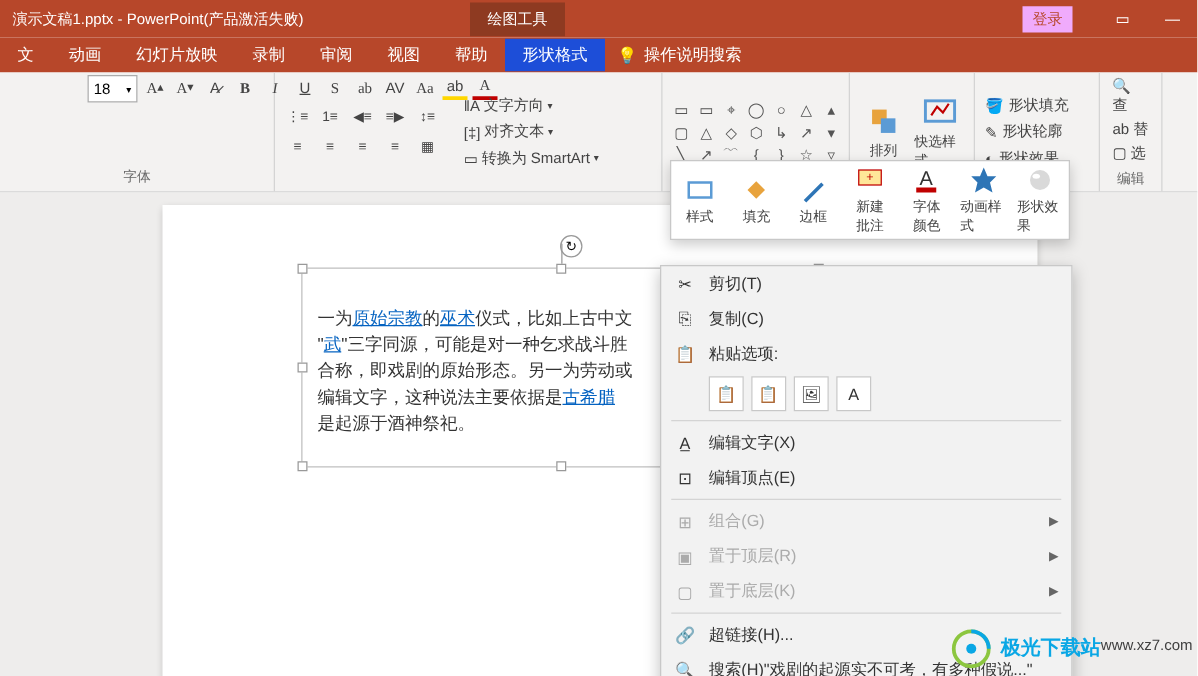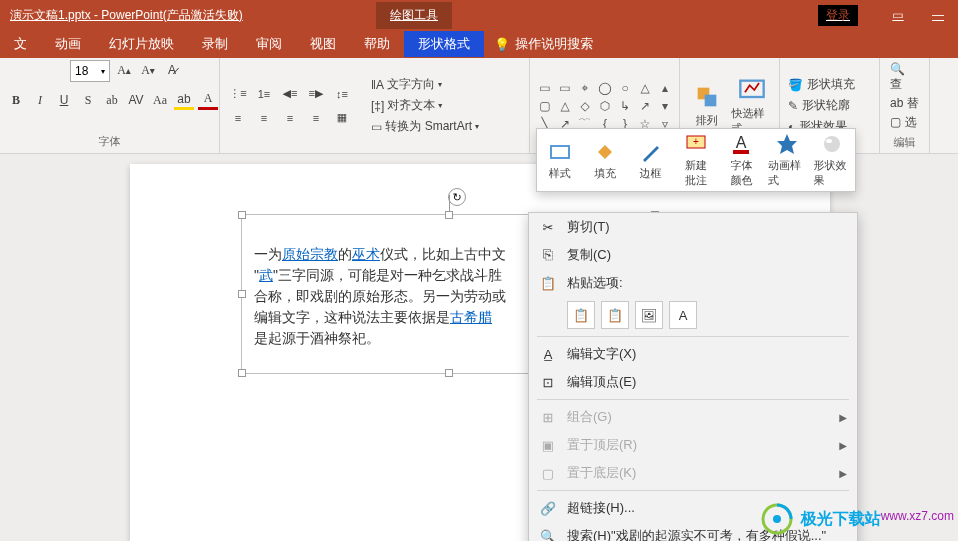--- a/index.html
+++ b/index.html
@@ -1,23 +1,23 @@
 <!DOCTYPE html>
 <html><head>
 <meta charset="utf-8">
 <style>
 * { margin: 0; padding: 0; box-sizing: border-box; font-family: "Microsoft YaHei", sans-serif; }
 body { width: 958px; height: 541px; background: #fff; overflow: hidden; position: relative; }
 
-.titlebar { height: 30px; background: #B7472A; display: flex; align-items: center; color: #fff; font-size: 12px; text-decoration: underline; }
+.titlebar { height: 30px; background: #B7472A; display: flex; align-items: center; color: #fff; font-size: 12px; }
 .title-text { padding-left: 10px; flex: 1; }
 .tab-context { background: #8E3A21; padding: 5px 14px; font-size: 12px; }
 .win-buttons { display: flex; gap: 0; align-items: center; }
 .win-btn { width: 40px; height: 30px; display: flex; align-items: center; justify-content: center; font-size: 12px; }
-.login-btn { background: #000000; color: #B7472A; padding: 2px 8px; margin-right: 20px; font-size: 12px; }
+.login-btn { background: #f0abfc; color: #B7472A; padding: 2px 8px; margin-right: 20px; font-size: 12px; }
 
 .ribbon-tabs { height: 28px; background: #B7472A; display: flex; align-items: center; color: #fff; font-size: 13px; }
 .ribbon-tab { padding: 4px 14px; cursor: pointer; }
 .ribbon-tab.active { background: #1d4ed8; }
 .tell-me { margin-left: 10px; display: flex; align-items: center; gap: 5px; }
 
 .ribbon-content { height: 96px; background: #F3F2F1; border-bottom: 1px solid #D4D4D4; display: flex; }
 .ribbon-group { border-right: 1px solid #D4D4D4; display: flex; flex-direction: column; padding: 2px 6px; }
 .group-label { font-size: 11px; color: #666; text-align: center; padding: 2px 0; }
 .group-body { flex: 1; display: flex; align-items: center; gap: 4px; }
@@ -68,21 +68,21 @@
 .ctx-item.disabled { color: #ABABAB; }
 .ctx-icon { width: 18px; display: flex; justify-content: center; font-size: 13px; }
 .ctx-sep { height: 1px; background: #D4D4D4; margin: 3px 8px; }
 .ctx-paste-options { display: flex; gap: 6px; padding: 4px 10px 4px 38px; }
 .paste-opt { width: 28px; height: 28px; border: 1px solid #C8C8C8; background: #fff; display: flex; align-items: center; justify-content: center; font-size: 13px; }
 .ctx-arrow { margin-left: auto; color: #666; font-size: 10px; }
 
 .watermark { position: absolute; right: 4px; bottom: 4px; display: flex; align-items: center; gap: 6px; }
 .wm-text { display: flex; flex-direction: row; line-height: 1.1; }
 .wm-cn { font-size: 16px; color: #0AA7E5; font-weight: bold; }
-.wm-url { font-size: 12px; color: #a21caf; }
+.wm-url { font-size: 12px; color: #404040; }
 </style>
 </head>
 <body>
 
 <div class="titlebar">
   <span class="title-text">演示文稿1.pptx - PowerPoint(产品激活失败)</span>
   <span class="tab-context">绘图工具</span>
   <div style="flex:1"></div>
   <span class="login-btn">登录</span>
   <div class="win-buttons">
@@ -101,21 +101,21 @@
   <span class="ribbon-tab">帮助</span>
   <span class="ribbon-tab active">形状格式</span>
   <span class="tell-me">
     <span>💡</span>
     <span>操作说明搜索</span>
   </span>
 </div>
 
 <div class="ribbon-content">
   <div class="ribbon-group" style="width:220px">
-    <div class="group-body" style="flex-direction:column;align-items:flex-start">
+    <div class="group-body" style="flex-direction:row;align-items:flex-start">
       <div class="font-row1">
         <div style="width:60px"></div>
         <div class="size-box">
             <span>18</span>
             <span style="font-size:8px">▾</span>
           </div>
         <span class="small-btn formatted">A<sup>▴</sup></span>
         <span class="small-btn formatted">A<sup>▾</sup></span>
         <span class="small-btn">A̷</span>
       </div>

